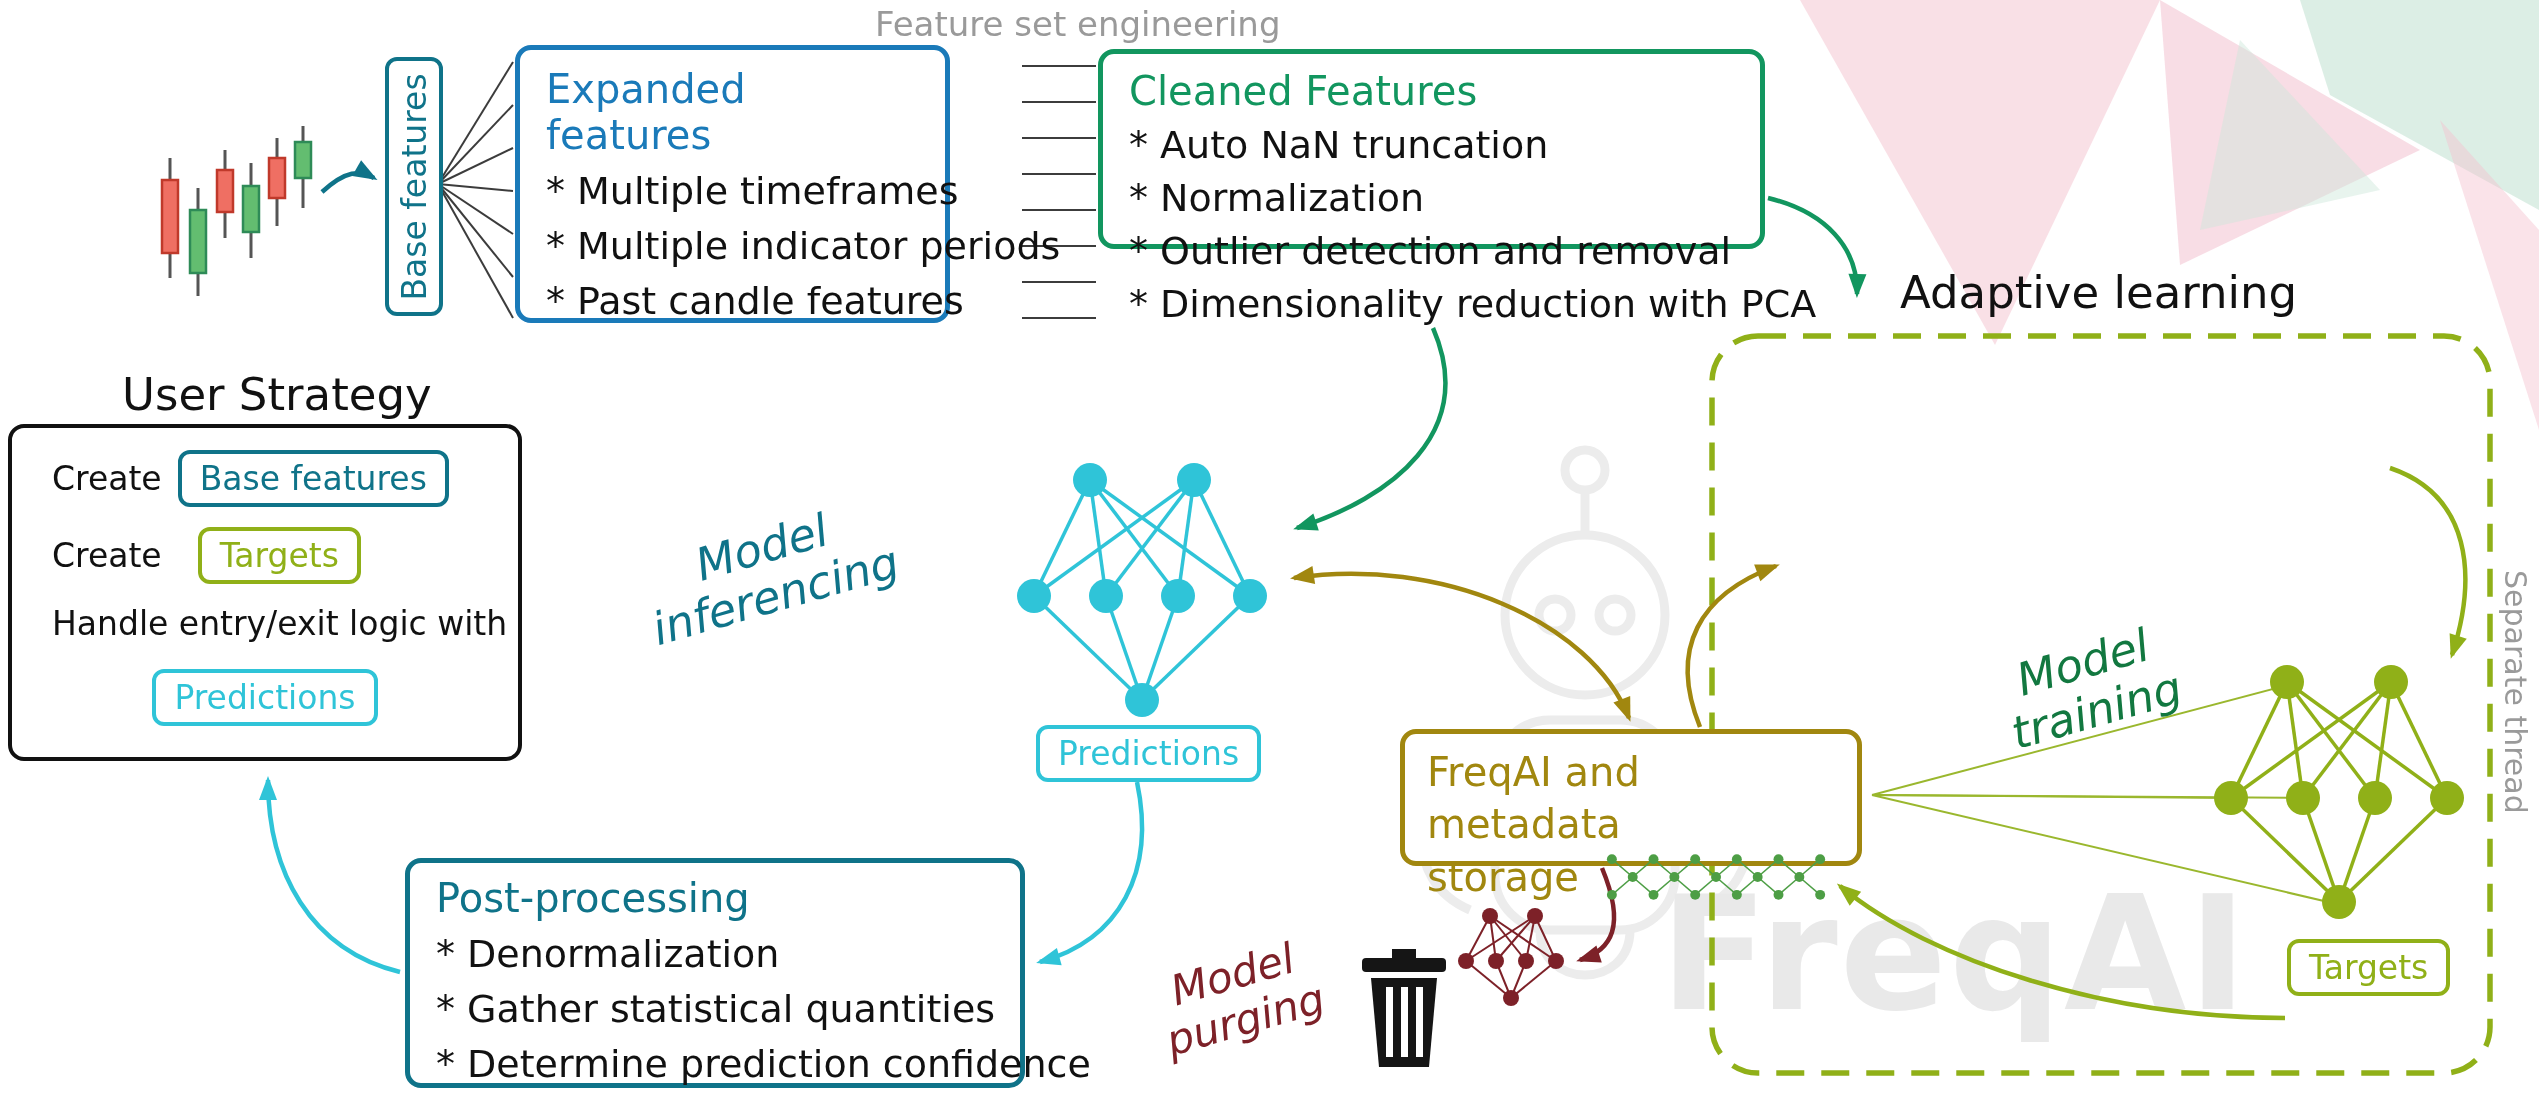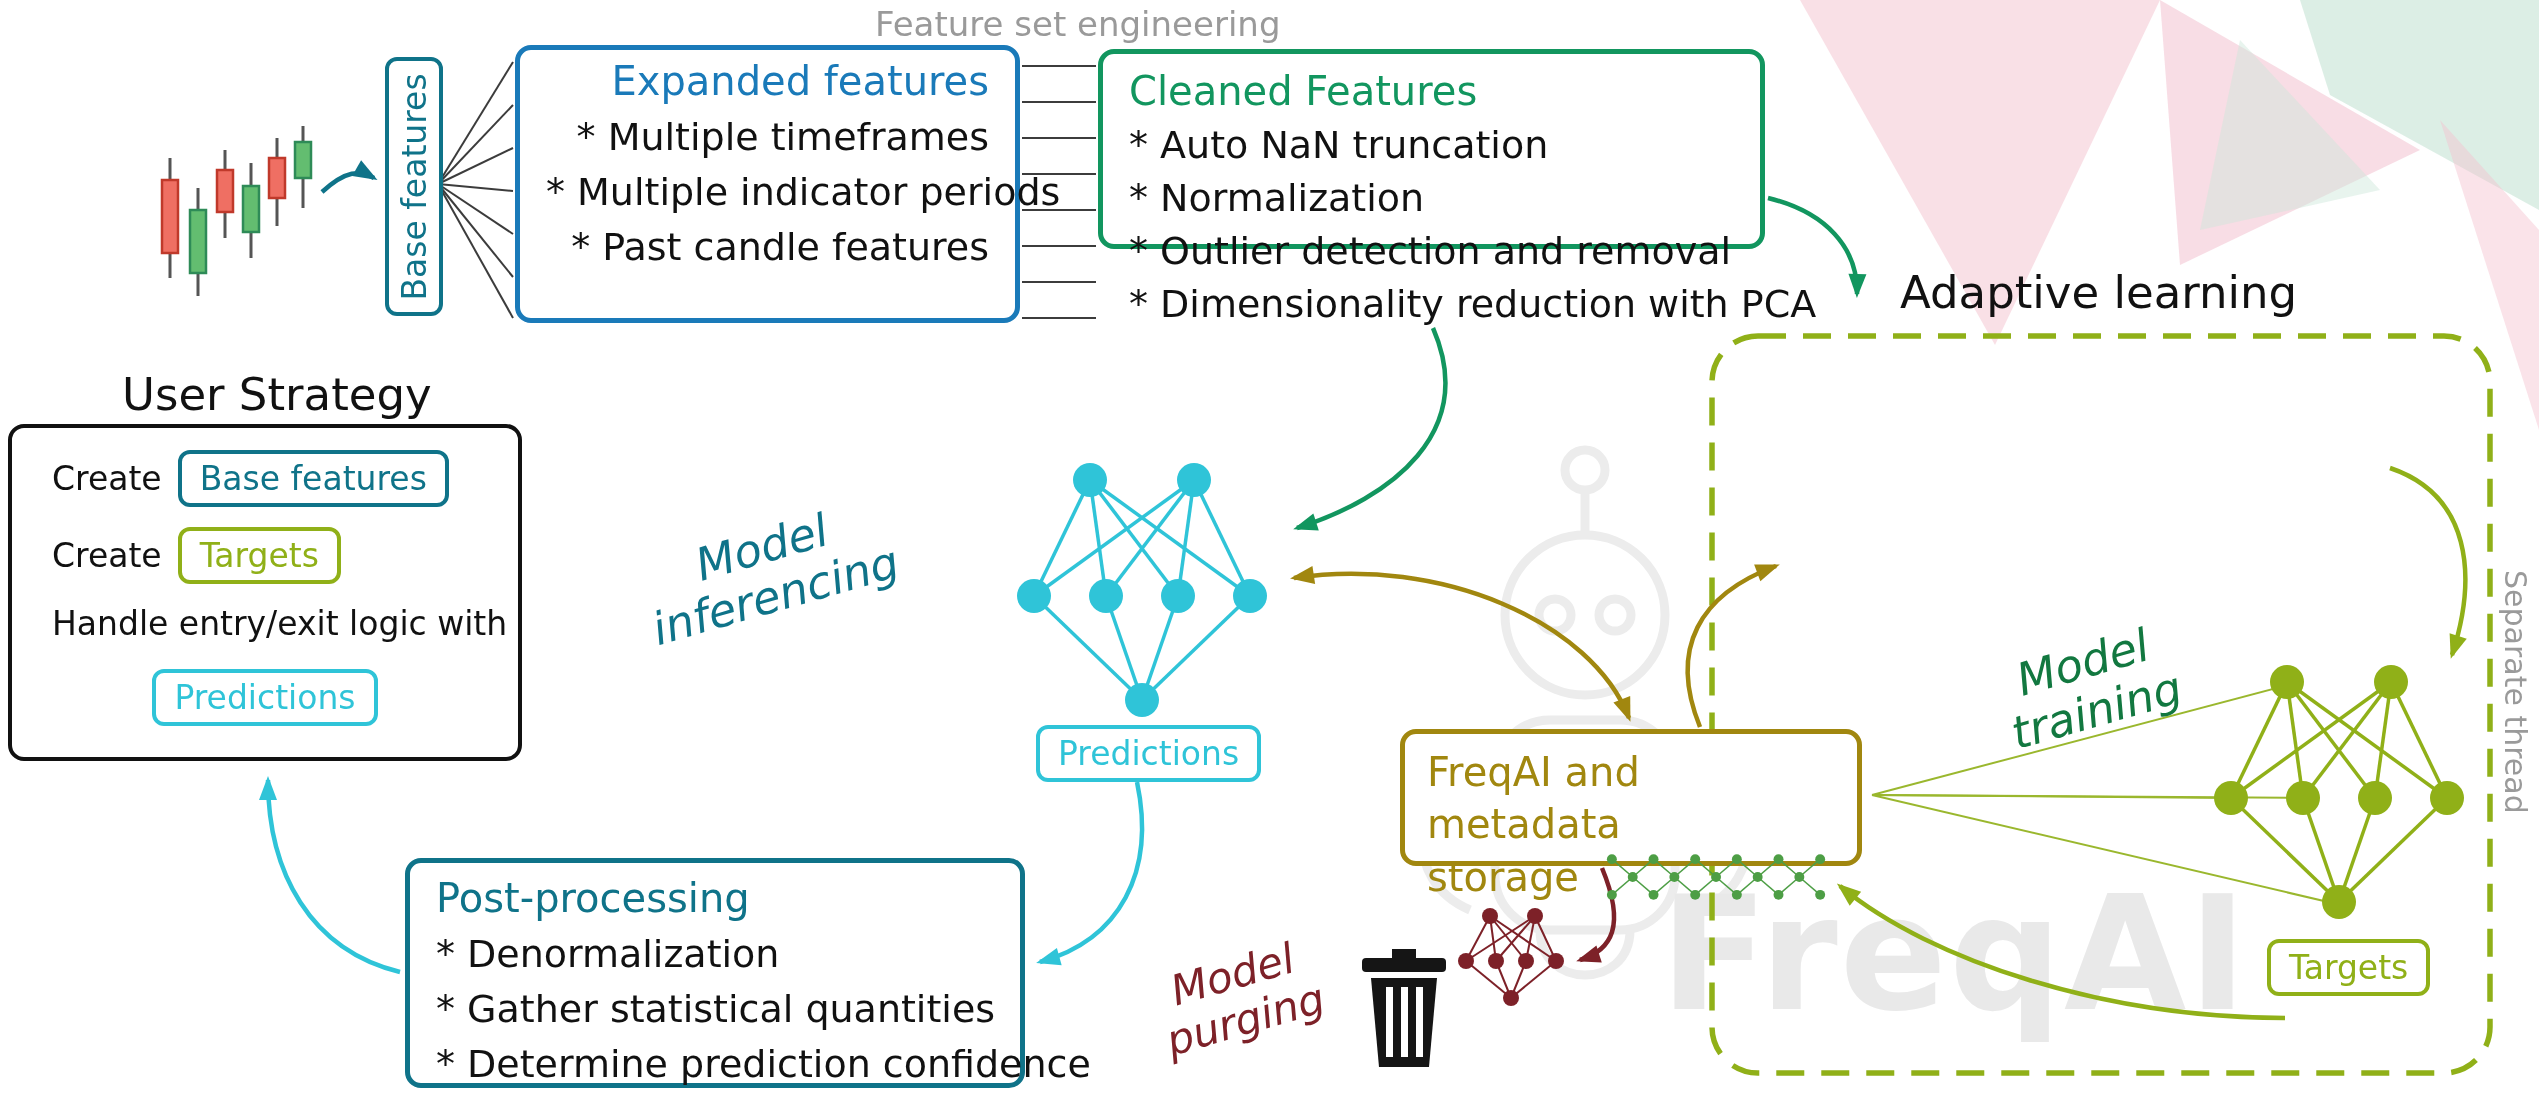--- a/index.html
+++ b/index.html
@@ -24,37 +24,37 @@
   .f-sg{fill:var(--storage-green);} .s-sg{stroke:var(--storage-green);}
   .arrow{fill:none; stroke-width:4.5;}
   .fanline{stroke:#3c3c3c; stroke-width:2;}
   
   .panel{position:absolute; background:#fff; border-radius:16px; box-sizing:border-box; z-index:3;}
   .panel .title{font-size:40px; font-weight:500; margin:0 0 6px 0;}
   .panel ul{list-style:none; margin:8px 0 0 0; padding:0; font-size:38px; color:#111;}
   .panel li{margin:11px 0; white-space:nowrap;}
   .t-blue{color:var(--blue);} .t-green{color:var(--green);} .t-teal{color:var(--teal);}
   .t-olive{color:var(--olive);}
-  #expanded-box{left:515px; top:45px; width:505px; height:278px; border:5px solid var(--blue); padding:8px 26px;text-align:right;}
+  #expanded-box{left:515px; top:45px; width:435px; height:278px; border:5px solid var(--blue); padding:16px 26px;}
   #cleaned-box{left:1098px; top:49px; width:667px; height:200px; border:5px solid var(--green); padding:14px 26px;}
   #cleaned-box li{margin:9px 0;}
   #build-box{left:1805px; top:369px; width:585px; height:182px; border:4px solid var(--olive); padding:10px 22px;}
   #build-box .title{font-size:38px;}
   #build-box li{margin:7px 0;}
   #post-box{left:405px; top:858px; width:620px; height:230px; border:5px solid var(--teal); padding:12px 26px;}
   #storage-box{left:1400px; top:729px; width:462px; height:137px; border:5px solid var(--dark-yellow);
                padding:12px 22px; font-size:40px; color:var(--dark-yellow); line-height:1.3;}
   #storage-box .row2{display:flex; align-items:center; gap:18px;}
   #user-box{left:8px; top:424px; width:514px; height:337px; border:4px solid #111; padding:22px 40px; font-size:33px; color:#111;}
   .us-row{margin:0 0 20px 0; display:flex; align-items:center; gap:16px; white-space:nowrap;}
   .us-row.center{justify-content:center; margin-top:26px;}
   
   .chip{background:#fff; border-radius:12px; padding:5px 18px; font-size:33px; display:inline-block; white-space:nowrap;}
   .chip-teal{border:4px solid var(--teal); color:var(--teal);}
-  .chip-olive{border:4px solid var(--olive); color:var(--olive);}
+  .chip-olive{border:4px solid var(--olive); color:var(--olive);margin-left:20px;}
   .chip-cyan{border:4px solid var(--cyan); color:var(--cyan);}
   .chip.abs{position:absolute; z-index:3;}
   #predictions-chip{left:1036px; top:725px;}
   #targets-chip{left:2267px; top:939px;}
   
   .heading{position:absolute; font-size:45px; color:#111; z-index:3; white-space:nowrap;}
   #h-user{left:122px; top:368px;}
   #h-adaptive{left:1900px; top:266px;}
   #lbl-fse{position:absolute; left:875px; top:4px; width:370px; text-align:center;
            font-size:34px; color:var(--gray); z-index:3; white-space:nowrap;}

